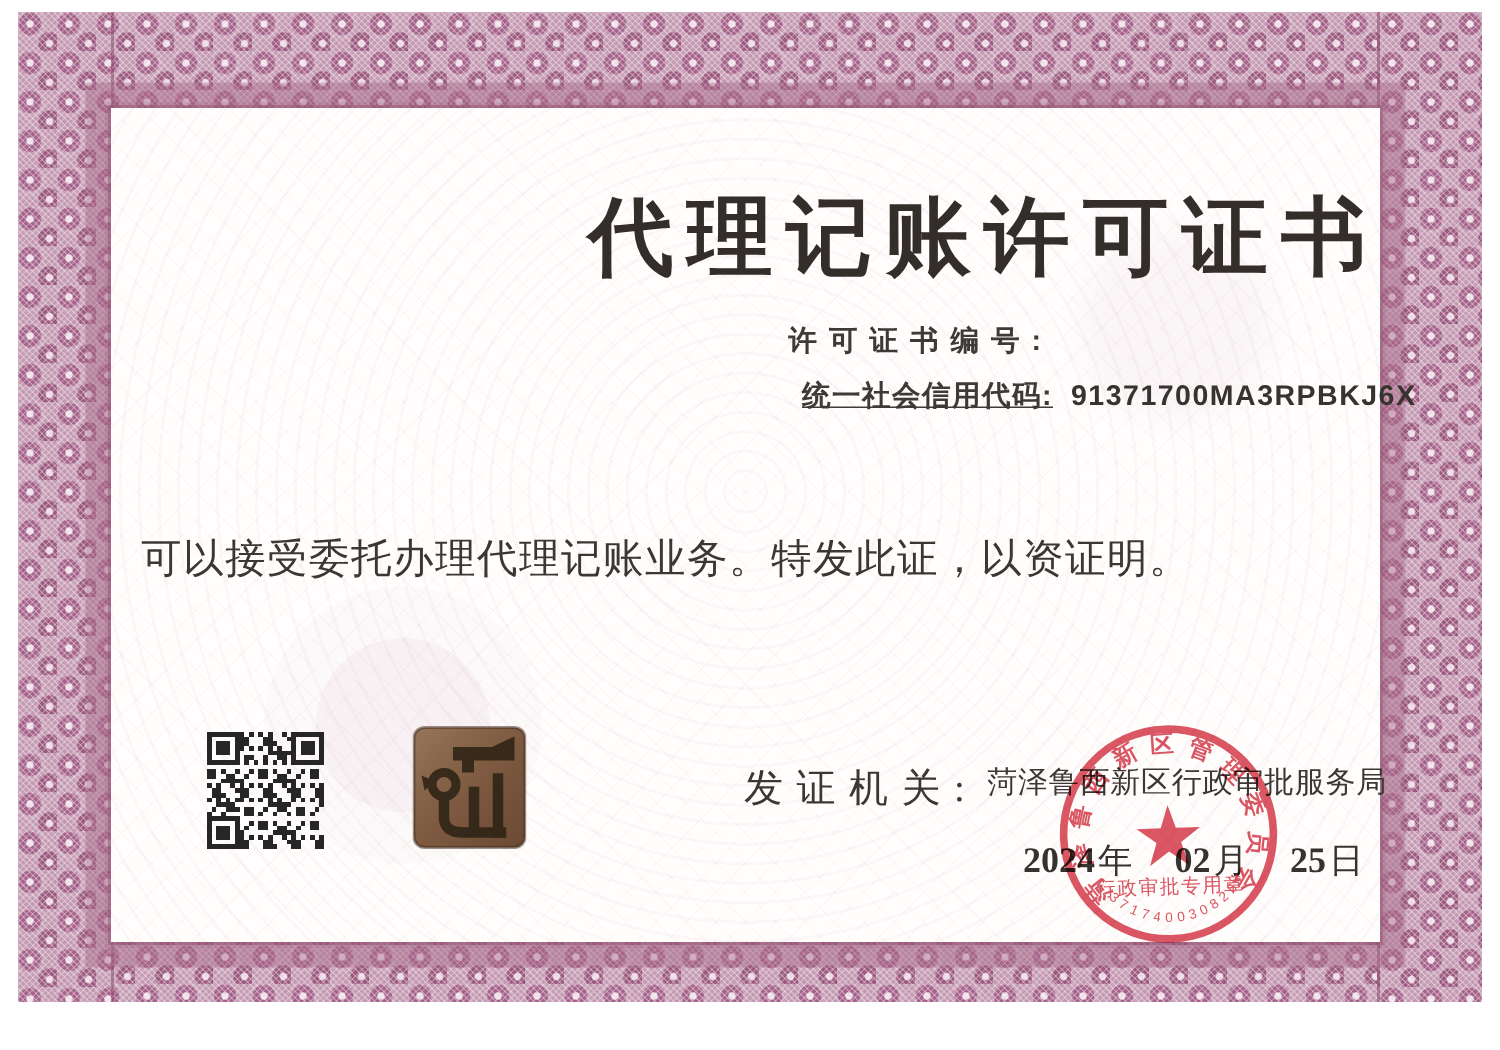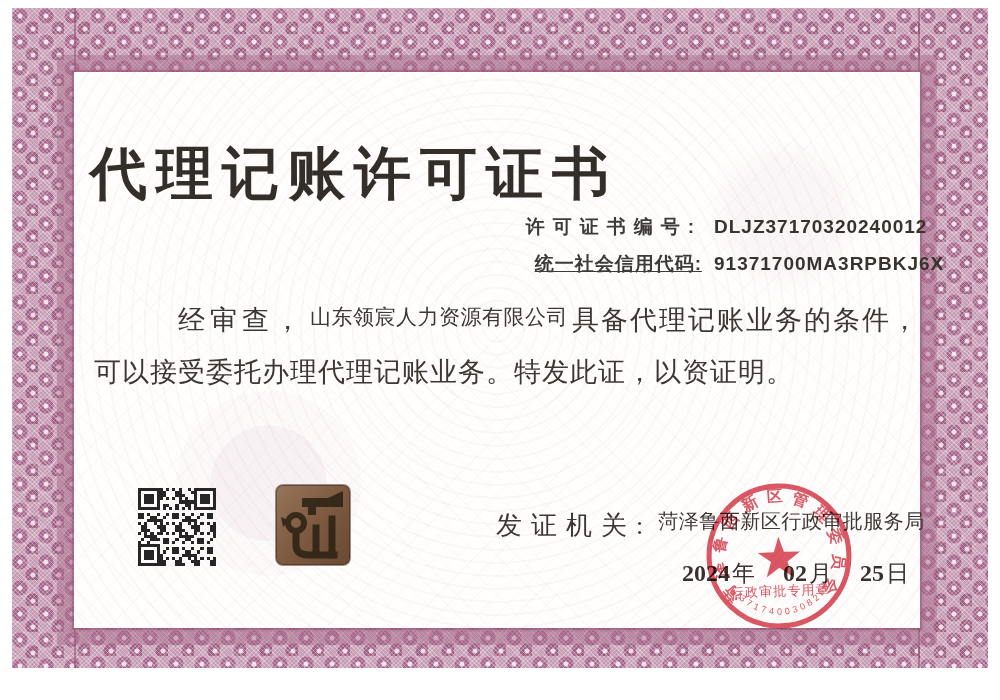--- a/index.html
+++ b/index.html
@@ -24,21 +24,21 @@
   .inner{position:absolute;left:74px;top:72px;width:846px;height:556px;background:#fffefd;
     box-shadow:0 0 0 2px rgba(150,84,115,.50), 0 0 0 4px rgba(150,84,115,.15),
                0 0 0 16px rgba(186,130,158,.22), 0 0 0 17px rgba(150,84,115,.30);
     background-image:
       repeating-radial-gradient(circle at 50% 46%, rgba(190,130,160,.055) 0 2px, rgba(0,0,0,0) 2px 13px),
       radial-gradient(circle at 23% 74%, rgba(190,130,160,.10) 0 58px, rgba(190,130,160,.04) 58px 92px, rgba(0,0,0,0) 93px),
       radial-gradient(circle at 84% 26%, rgba(190,130,160,.07) 0 48px, rgba(0,0,0,0) 80px),
       repeating-linear-gradient(45deg, rgba(193,138,165,.05) 0 1px, rgba(0,0,0,0) 1px 14px),
       repeating-linear-gradient(-45deg, rgba(193,138,165,.05) 0 1px, rgba(0,0,0,0) 1px 14px);}
 
-  .title{position:absolute;top:48px;left:0;width:100%;margin:16px;text-align:left;
+  .title{position:absolute;top:48px;left:0;width:100%;margin:0;text-align:right;
     font-family:"Liberation Sans", sans-serif;font-weight:bold;font-size:57px;
     letter-spacing:9px;color:#342e2a;}
 
   .meta{position:absolute;left:440px;top:142px;}
   .meta-row{display:flex;align-items:baseline;margin-bottom:11px;text-align:right;}
   .lbl{display:inline-block;width:188px;font-family:"Liberation Sans", sans-serif;
     font-weight:bold;font-size:19px;color:#3e3a38;white-space:nowrap;}
   .lbl1{letter-spacing:8px;}
   .lbl2{letter-spacing:1px;text-decoration:underline;}
   .val{margin-left:12px;font-family:"Liberation Sans", sans-serif;font-weight:600;
@@ -81,31 +81,27 @@
   <div class="edge edge-left"></div>
   <div class="edge edge-right"></div>
 
   <div class="inner">
 
     <h1 class="title">代理记账许可证书</h1>
 
     <div class="meta">
       <div class="meta-row">
         <span class="lbl lbl1">许可证书编号:</span>
-        <span class="val">DLJZ37170320240012</span>
       </div>
       <div class="meta-row">
         <span class="lbl lbl2">统一社会信用代码:</span>
         <span class="val">91371700MA3RPBKJ6X</span>
       </div>
     </div>
 
-    <div class="body1">
-      <span class="b-pre">经审查，</span><span class="company">山东领宸人力资源有限公司</span><span class="b-suf">具备代理记账业务的条件，</span>
-    </div>
     <div class="body2">可以接受委托办理代理记账业务。特发此证，以资证明。</div>
 
     <div class="qr">
       <svg id="qr-svg" viewBox="0 0 25 25" fill="#262626" xmlns="http://www.w3.org/2000/svg">
           <rect x="0" y="0" width="1" height="1"></rect>
           <rect x="1" y="0" width="1" height="1"></rect>
           <rect x="2" y="0" width="1" height="1"></rect>
           <rect x="3" y="0" width="1" height="1"></rect>
           <rect x="4" y="0" width="1" height="1"></rect>
           <rect x="5" y="0" width="1" height="1"></rect>

